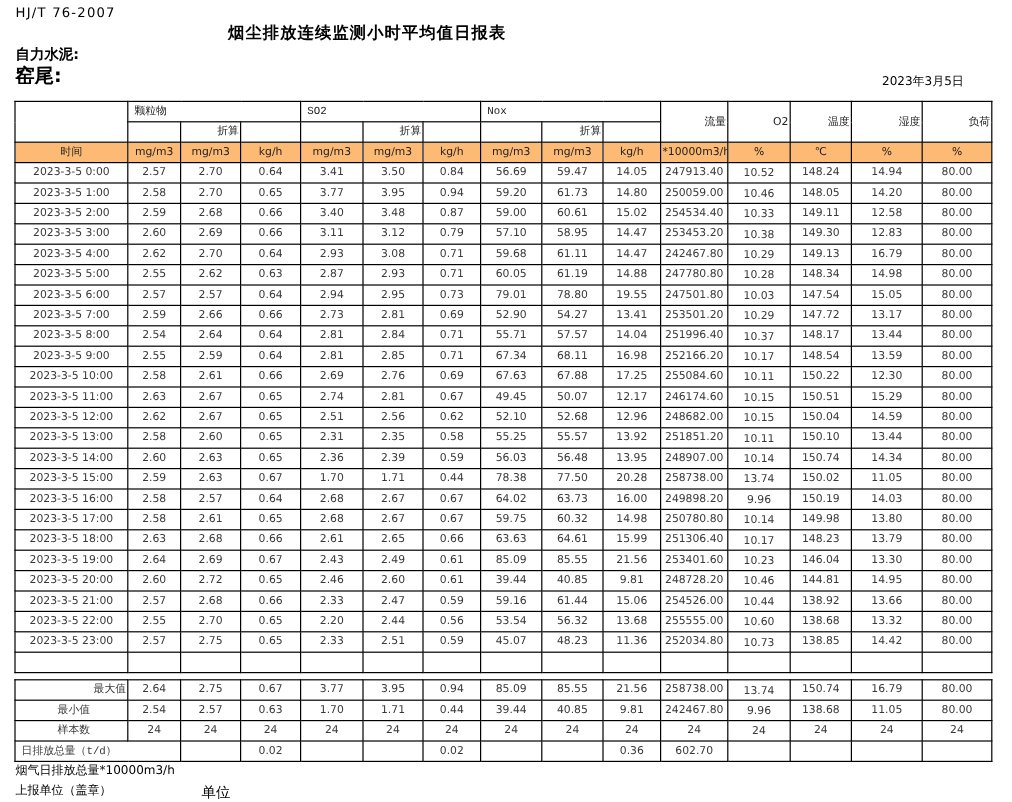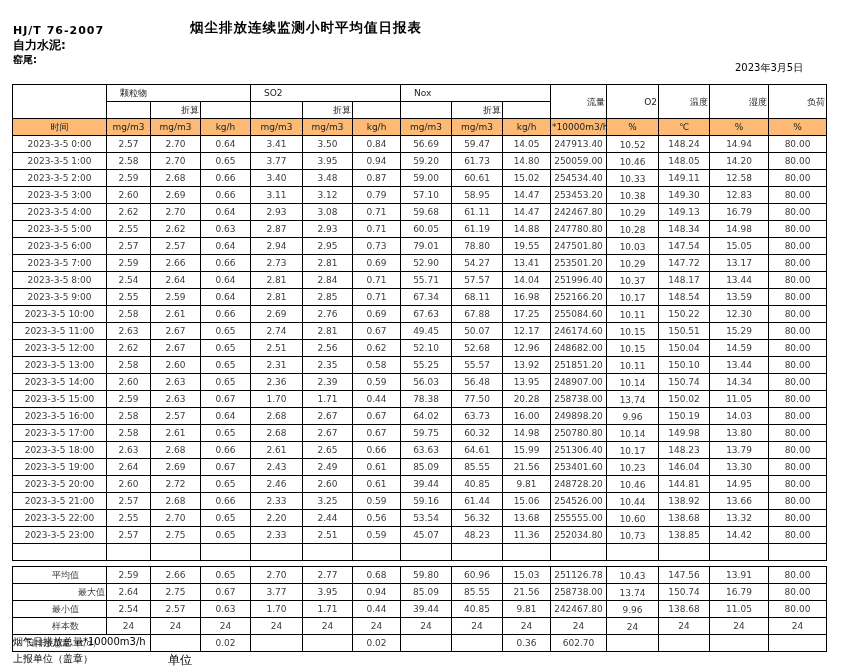--- a/index.html
+++ b/index.html
@@ -1,34 +1,34 @@
 <!DOCTYPE html>
 <html><head>
 <meta charset="utf-8">
 <style>
   html,body{margin:0;padding:0;background:#fff;}
   .sheet{
     position:relative;width:843px;height:668px;background:#ffffff;
     font-family:"DejaVu Sans", sans-serif;color:#000;overflow:hidden;
   }
-  .std{position:absolute;left:13px;top:4px;font-size:11px;font-weight:bold;letter-spacing:1px;margin-top:20px;}
+  .std{position:absolute;left:13px;top:4px;font-size:11px;font-weight:normal;letter-spacing:1px;}
   .title{position:absolute;left:190px;top:19px;font-size:13.5px;font-weight:bold;letter-spacing:1px;}
   .company{position:absolute;left:13px;top:37px;font-size:12px;font-weight:bold;}
-  .location{position:absolute;left:13px;top:53px;font-size:10px;font-weight:bold;}
+  .location{position:absolute;left:13px;top:53px;font-size:16px;font-weight:bold;}
   .date{position:absolute;left:735px;top:61px;font-size:10px;}
   .tables{position:absolute;left:12px;top:84px;width:814px;}
   table{border-collapse:collapse;table-layout:fixed;width:814px;font-size:9px;}
   td{
     border:1px solid #000;height:15px;line-height:15px;text-align:center;
     padding:0 1px;overflow:hidden;white-space:nowrap;color:#3a3a3a;
   }
   thead td{height:16px;line-height:16px;color:#222;}
   .green td{background:#fdba74;}
   .al{text-align:right;padding-left:3px;}
-  td[colspan]{text-align:left;padding-left:13px;}
+  td[colspan]{text-align:left;padding-left:5px;font-family:Liberation Mono, monospace;}
   td[rowspan]{vertical-align:middle;}
   
   tbody td:nth-child(12){vertical-align:bottom;line-height:11px;padding-bottom:1px;}
   .summary{margin-top:5px;}
   .footnote{position:absolute;left:13px;top:635px;font-size:10px;}
   .report-unit{position:absolute;left:13px;top:652px;font-size:10px;}
   .unit-label{position:absolute;left:168px;top:652px;font-size:12px;}
 </style>
 </head>
 <body>
@@ -457,21 +457,21 @@
             <td>144.81</td>
             <td>14.95</td>
             <td>80.00</td>
           </tr>
           <tr>
             <td>2023-3-5 21:00</td>
             <td>2.57</td>
             <td>2.68</td>
             <td>0.66</td>
             <td>2.33</td>
-            <td>3.25</td>
+            <td>2.47</td>
             <td>0.59</td>
             <td>59.16</td>
             <td>61.44</td>
             <td>15.06</td>
             <td>254526.00</td>
             <td>10.44</td>
             <td>138.92</td>
             <td>13.66</td>
             <td>80.00</td>
           </tr>
@@ -542,37 +542,20 @@
         <col style="width:51px">
           <col style="width:48px">
           <col style="width:56px">
           <col style="width:52px">
         <col style="width:51px">
           <col style="width:59px">
           <col style="width:58px">
       </colgroup>
       <tbody>
           <tr>
-            <td colspan="1" style="text-align: center;">平均值</td>
-            <td>2.59</td>
-            <td>2.66</td>
-            <td>0.65</td>
-            <td>2.70</td>
-            <td>2.77</td>
-            <td>0.68</td>
-            <td>59.80</td>
-            <td>60.96</td>
-            <td>15.03</td>
-            <td>251126.78</td>
-            <td>10.43</td>
-            <td>147.56</td>
-            <td>13.91</td>
-            <td>80.00</td>
-          </tr>
-          <tr>
             <td colspan="1" style="text-align: right;">最大值</td>
             <td>2.64</td>
             <td>2.75</td>
             <td>0.67</td>
             <td>3.77</td>
             <td>3.95</td>
             <td>0.94</td>
             <td>85.09</td>
             <td>85.55</td>
             <td>21.56</td>

